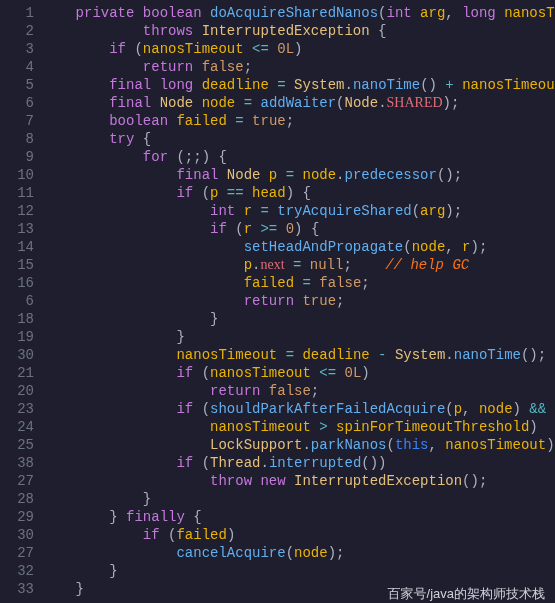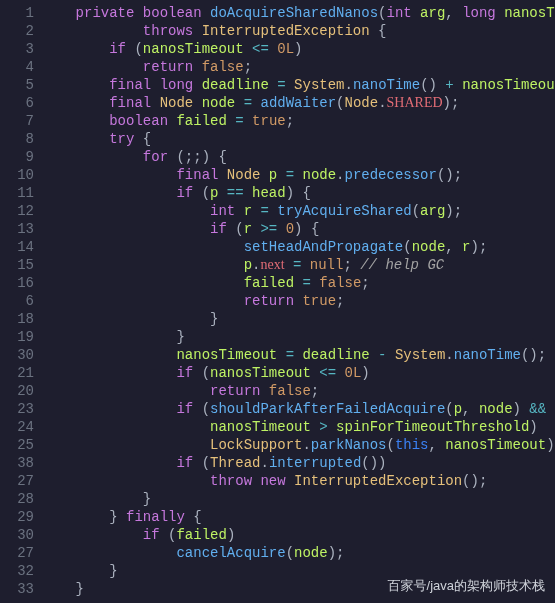--- a/index.html
+++ b/index.html
@@ -30,33 +30,33 @@
     height: 18px;
   }
   .code {
     flex: 1;
     white-space: pre;
   }
   .row { height: 18px; }
   .kw   { color: #c678dd; }       
   .fn   { color: #61afef; }       
   .type { color: #e5c07b; }       
-  .id   { color: #bef264; }       
+  .id   { color: #eab308; }       
   .num  { color: #d19a66; }       
   .lit  { color: #d19a66; }       
   .op   { color: #56b6c2; }       
   .pn   { color: #abb2bf; }       
-  .cm   { color: #a3a3a3; font-style: italic; } 
+  .cm   { color: #f97316; font-style: italic; margin-left: 25px; } 
   .this { color: #3b82f6; }
   .prop { color: #e06c75; font-family: Liberation Serif, serif; }       
 
   .footer {
     position: absolute;
     right: 10px;
-    bottom: 8px;
+    bottom: 0;
     color: #cfd3da;
     font-family: "Microsoft YaHei", Arial, sans-serif;
     font-size: 13px;
   }
 </style>
 </head>
 <body>
 
 <div class="editor">
   <div class="gutter" id="gutter">

